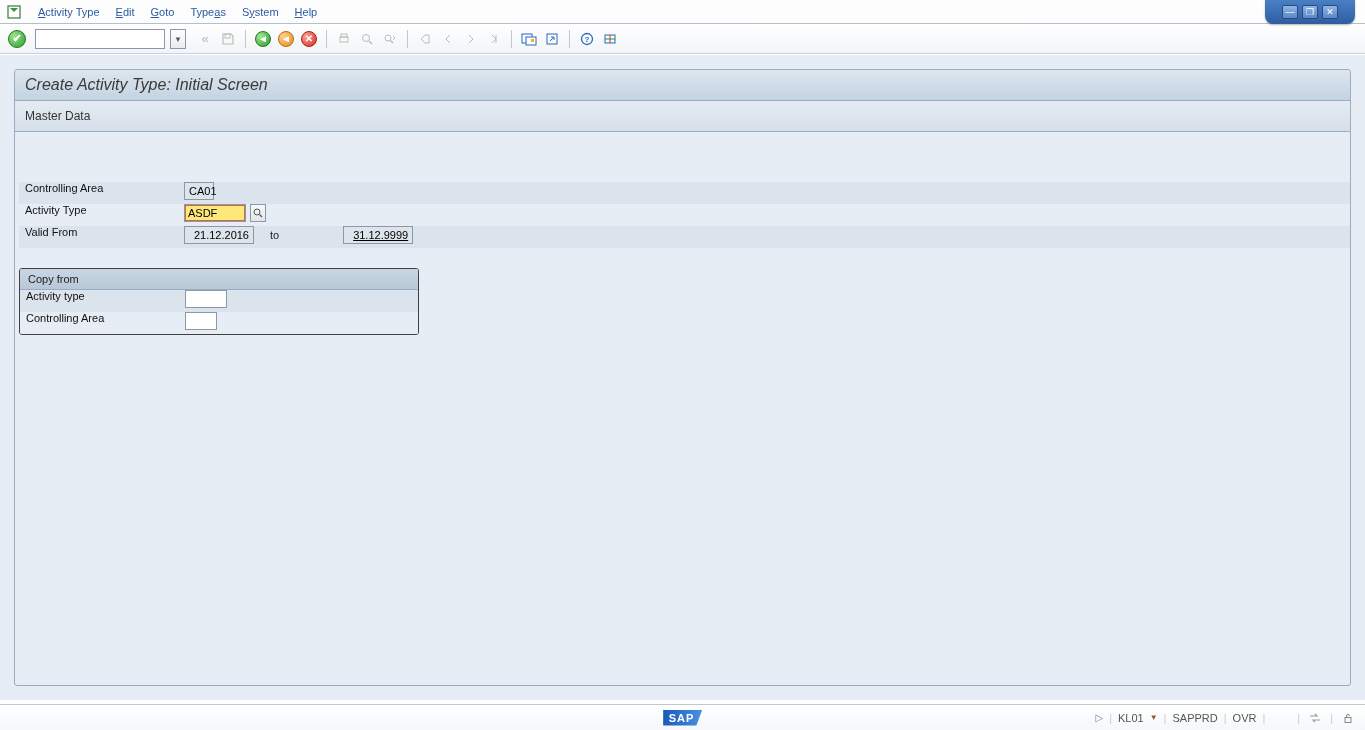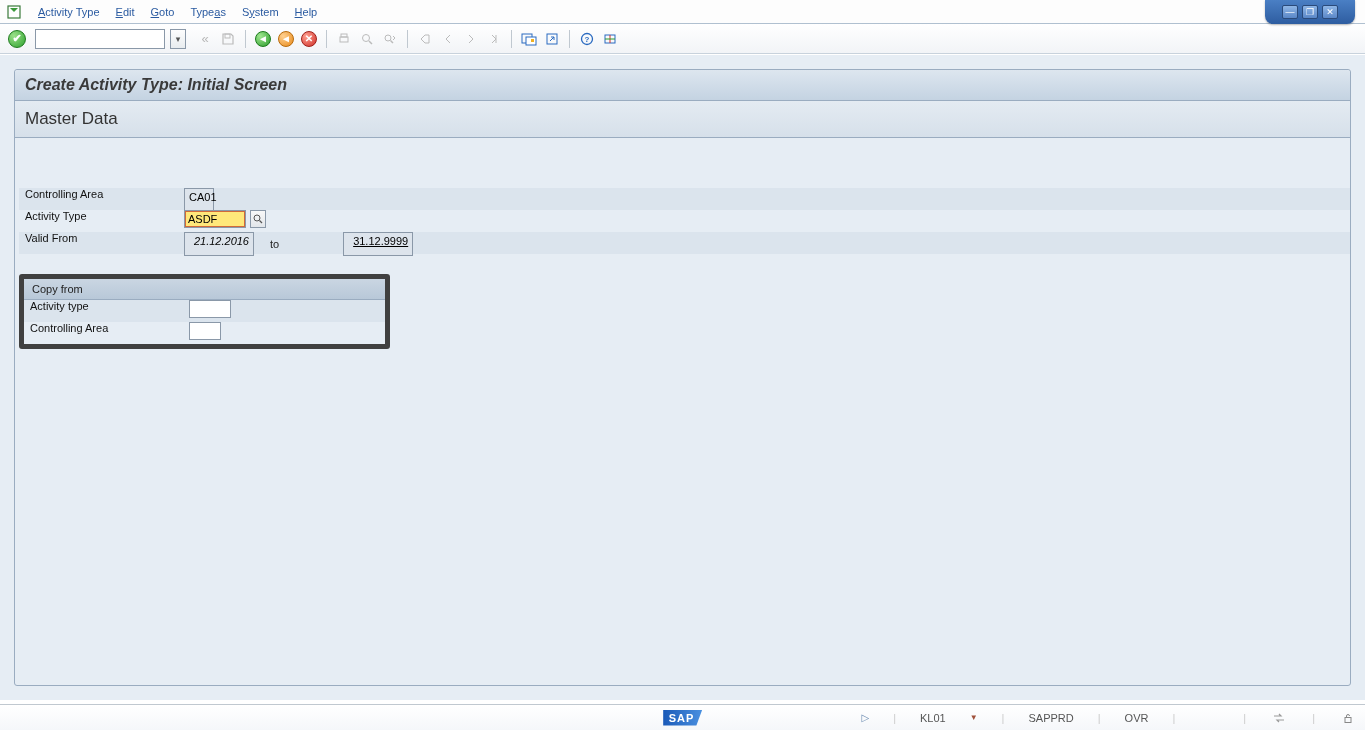--- a/index.html
+++ b/index.html
@@ -126,28 +126,28 @@
     }
     .title-bar {
       background: linear-gradient(#dde6ef, #c4d3e2);
       padding: 6px 10px;
       border-bottom: 1px solid #9aacc0;
       border-radius: 3px 3px 0 0;
     }
     .title-text {
       font-size: 16px;
       font-style: italic;
-      font-weight: bold;
+      font-weight: normal;
       color: #3a3a3a;
     }
     .sub-bar {
       background: linear-gradient(#e4ebf2,#d6e0ea);
       padding: 8px 10px;
       border-bottom: 1px solid #9aacc0;
-      font-size: 17px;
+      font-size: 12px;
       color: #333;
     }
 
     .form-area {
       padding: 50px 0 0 4px;
     }
     .form-row {
       display: flex;
       align-items: flex-start;
       height: 22px;
@@ -161,21 +161,21 @@
       color: #111;
     }
     .row-field {
       display: flex; align-items: center; gap: 4px;
     }
     .ro-box {
       background: #dde4ec;
       border: 1px solid #8a98a8;
       padding: 1px 4px;
       font-size: 11px;
-      height: 24px; line-height: 15px;
+      height: 18px; line-height: 15px;
       color: #000;
     }
     .ro-box.right { text-align: right; }
     .in-box {
       background: #ffe87a;
       border: 1px solid #8a98a8;
       padding: 1px 3px;
       font-size: 11px;
       height: 18px; line-height: 15px;
       width: 62px;
@@ -191,22 +191,22 @@
     }
     .to-label {
       margin-left: 12px;
       margin-right: 60px;
       font-size: 11px;
     }
 
     
     .group-box {
       margin: 20px 0 0 4px;
-      width: 371px;
-      border: 5px solid #404040;
+      width: 400px;
+      border: 1px solid #404040;
       border-radius: 3px;
       overflow: hidden;
     }
     .group-title {
       background: linear-gradient(#cad6e2,#b8c8d8);
       padding: 4px 8px;
       font-size: 11px;
       border-bottom: 1px solid #9aacc0;
     }
     .group-body .form-row { background: #dbe4ed; }
@@ -224,21 +224,21 @@
       left: 0; right: 0; bottom: 0;
       height: 26px;
       border-top: 1px solid #c0c8d0;
       background: linear-gradient(#ffffff,#f5f7fa);
       display: flex;
       align-items: center;
       justify-content: flex-end;
       padding: 0 8px;
       font-size: 11px;
       color: #555;
-      gap: 24px;
+      gap: 6px;
     }
     .sap-logo {
       position: absolute;
       left: 50%;
       transform: translateX(-50%);
       background: linear-gradient(90deg,#1a5ab8,#4a90e0);
       color: #fff;
       font-weight: bold;
       font-size: 11px;
       padding: 2px 8px 2px 6px;
@@ -404,21 +404,21 @@
             <svg width="10" height="10" viewBox="0 0 10 10">
                 <circle cx="4" cy="4" r="3" fill="none" stroke="#555"></circle>
                 <line x1="6.5" y1="6.5" x2="9" y2="9" stroke="#555" stroke-width="1.3"></line>
               </svg>
           </div>
         </div>
       </div>
       <div class="form-row">
         <div class="row-label">Valid From</div>
         <div class="row-field">
-          <div class="ro-box right" style="width:70px;font-style:italic;">21.12.2016</div>
+          <div class="ro-box right" style="width:70px;">21.12.2016</div>
           <span class="to-label">to</span>
           <div class="ro-box right" style="width:70px;text-decoration:underline;">31.12.9999</div>
         </div>
       </div>
     </div>
 
     <div class="group-box">
       <div class="group-title">Copy from</div>
       <div class="group-body">
         <div class="form-row">

